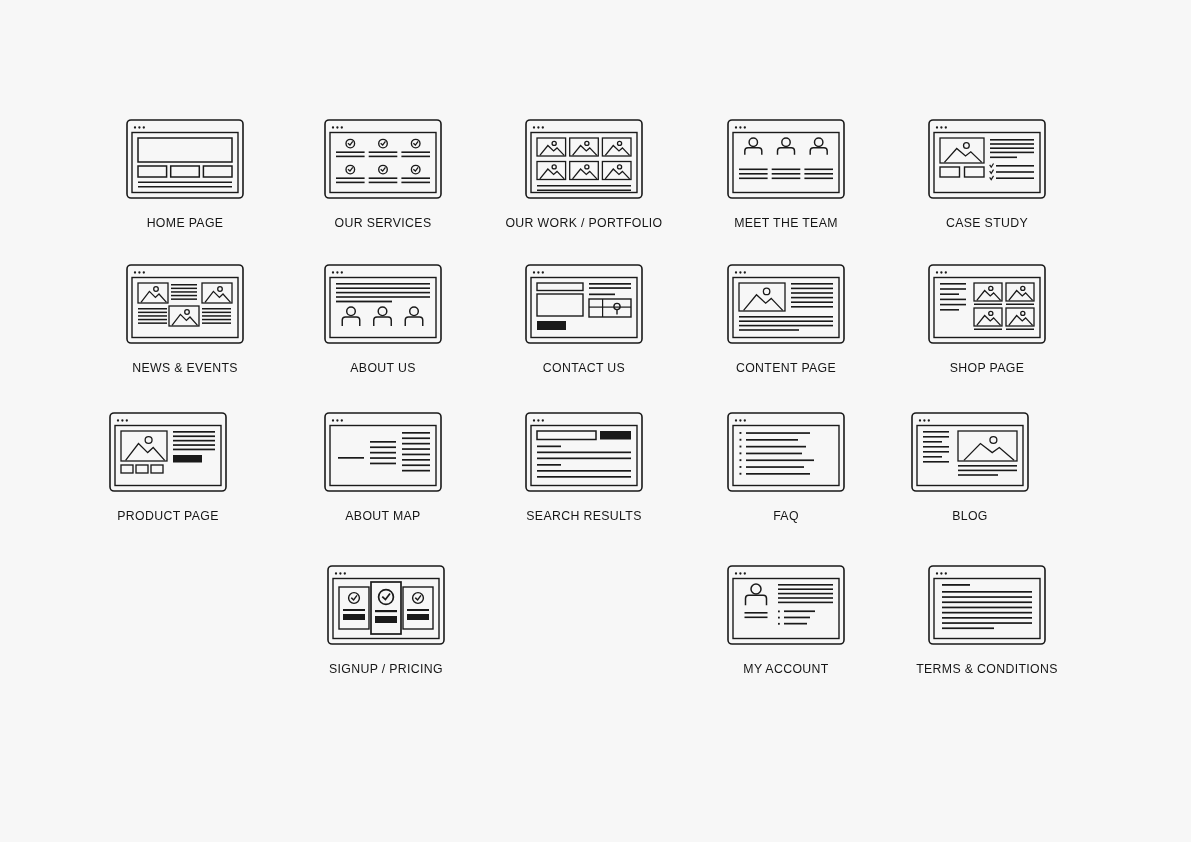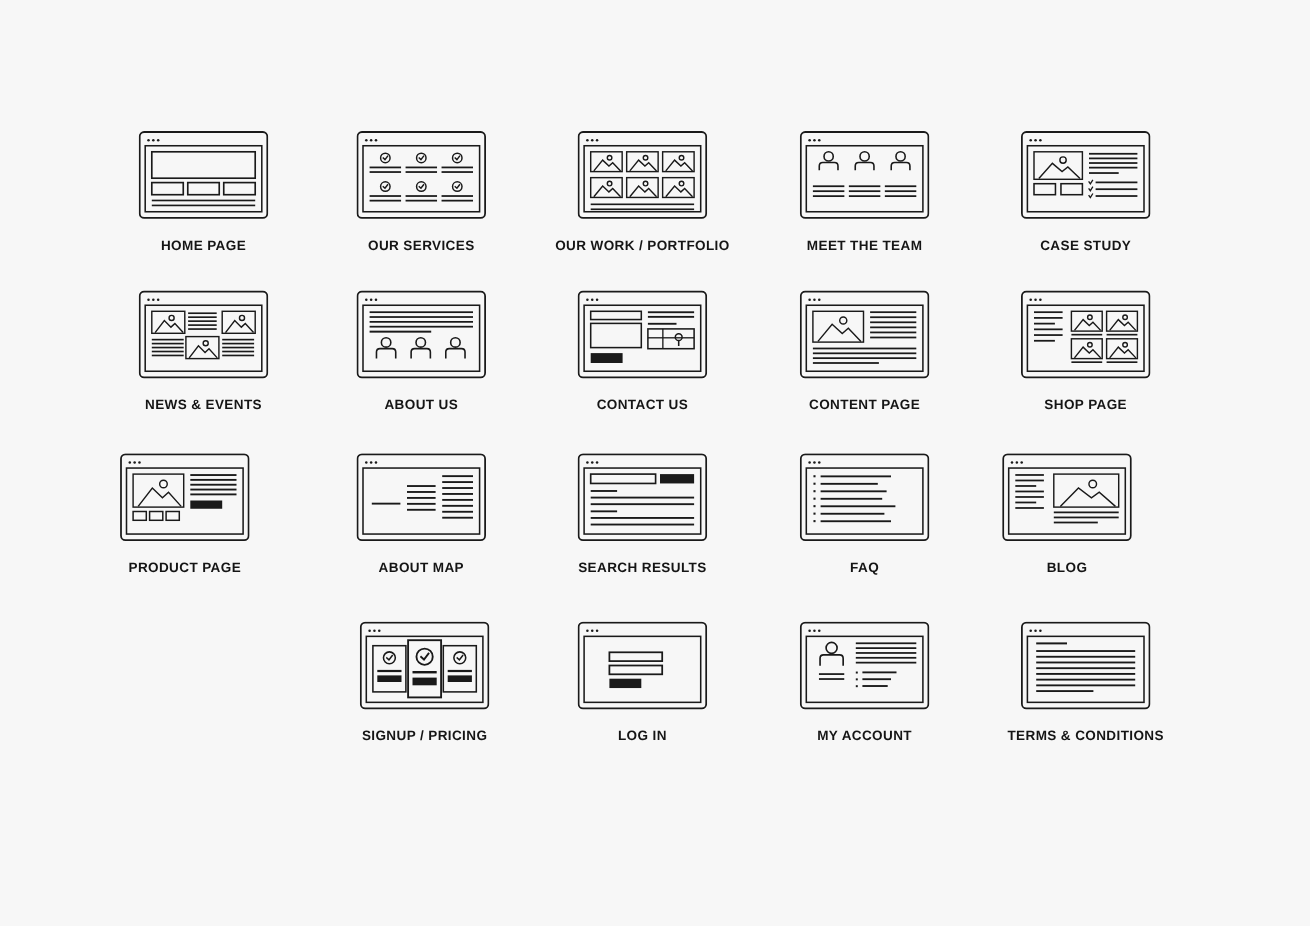--- a/index.html
+++ b/index.html
@@ -13,21 +13,20 @@
   body {
     font-family: "Liberation Sans", sans-serif;
     color: #1a1a1a;
   }
   #grid {
     position: absolute;
     left: 0;
     top: 0;
     width: 1191px;
     height: 842px;
-    font-weight: bold;
   }
   .cell {
     position: absolute;
     width: 220px;
     text-align: center;
   }
   .icon-wrap {
     width: 220px;
     height: 95px;
     display: flex;
@@ -471,35 +470,20 @@
           <rect x="80" y="49" width="22" height="6" fill="#1a1a1a"></rect>
           <rect x="44" y="17" width="30" height="52" fill="none" stroke="#1a1a1a" stroke-width="1.7"></rect>
           <circle cx="59" cy="32" r="7.4" fill="none" stroke="#1a1a1a" stroke-width="1.7"></circle>
           <path d="M55.855 32.185 L58.445 34.59 L62.515 29.225" fill="none" stroke="#1a1a1a" stroke-width="1.7" stroke-linecap="square" stroke-linejoin="miter"></path>
           <rect x="48" y="45" width="22" height="2.2" fill="#1a1a1a"></rect>
           <rect x="48" y="51" width="22" height="7" fill="#1a1a1a"></rect>
   </svg>
       </div>
       <div class="cell-label">SIGNUP / PRICING</div>
     </div>
-    <div class="cell" style="left: 474px; top: 558px;">
-      <div class="icon-wrap">
-  <svg width="118" height="82" viewBox="0 0 118 82" xmlns="http://www.w3.org/2000/svg">
-    <rect x="1" y="1" width="116" height="78" rx="4" ry="4" fill="#f7f7f7" stroke="#1a1a1a" stroke-width="1.6"></rect>
-    <circle cx="9" cy="8.5" r="1.15" fill="#1a1a1a"></circle>
-    <circle cx="13.4" cy="8.5" r="1.15" fill="#1a1a1a"></circle>
-    <circle cx="17.8" cy="8.5" r="1.15" fill="#1a1a1a"></circle>
-    <rect x="6" y="13.5" width="106" height="60" fill="none" stroke="#1a1a1a" stroke-width="1.4"></rect>
-    <rect x="29" y="28" width="48" height="8" fill="none" stroke="#1a1a1a" stroke-width="1.6"></rect>
-          <rect x="29" y="40" width="48" height="8" fill="none" stroke="#1a1a1a" stroke-width="1.6"></rect>
-          <rect x="29" y="52" width="29" height="8.5" fill="#1a1a1a"></rect>
-  </svg>
-      </div>
-      <div class="cell-label">LOG IN</div>
-    </div>
     <div class="cell" style="left: 676px; top: 558px;">
       <div class="icon-wrap">
   <svg width="118" height="82" viewBox="0 0 118 82" xmlns="http://www.w3.org/2000/svg">
     <rect x="1" y="1" width="116" height="78" rx="4" ry="4" fill="#f7f7f7" stroke="#1a1a1a" stroke-width="1.6"></rect>
     <circle cx="9" cy="8.5" r="1.15" fill="#1a1a1a"></circle>
     <circle cx="13.4" cy="8.5" r="1.15" fill="#1a1a1a"></circle>
     <circle cx="17.8" cy="8.5" r="1.15" fill="#1a1a1a"></circle>
     <rect x="6" y="13.5" width="106" height="60" fill="none" stroke="#1a1a1a" stroke-width="1.4"></rect>
     <circle cx="29" cy="24" r="5" fill="none" stroke="#1a1a1a" stroke-width="1.5"></circle>
           <path d="M18.5 40.3 L18.5 33.5 Q18.5 30.3 21.7 30.3 L36.3 30.3 Q39.5 30.3 39.5 33.5 L39.5 40.3" fill="none" stroke="#1a1a1a" stroke-width="1.5"></path>

